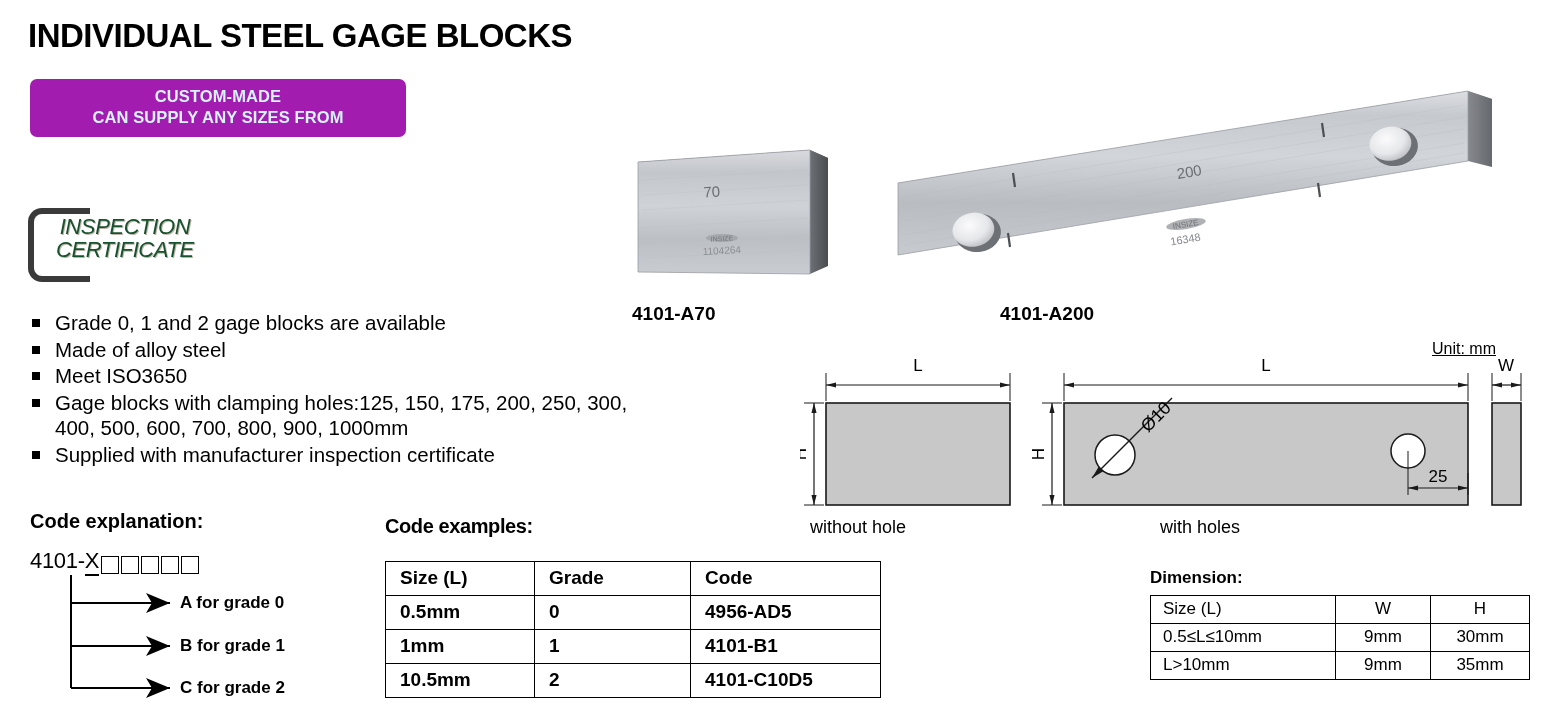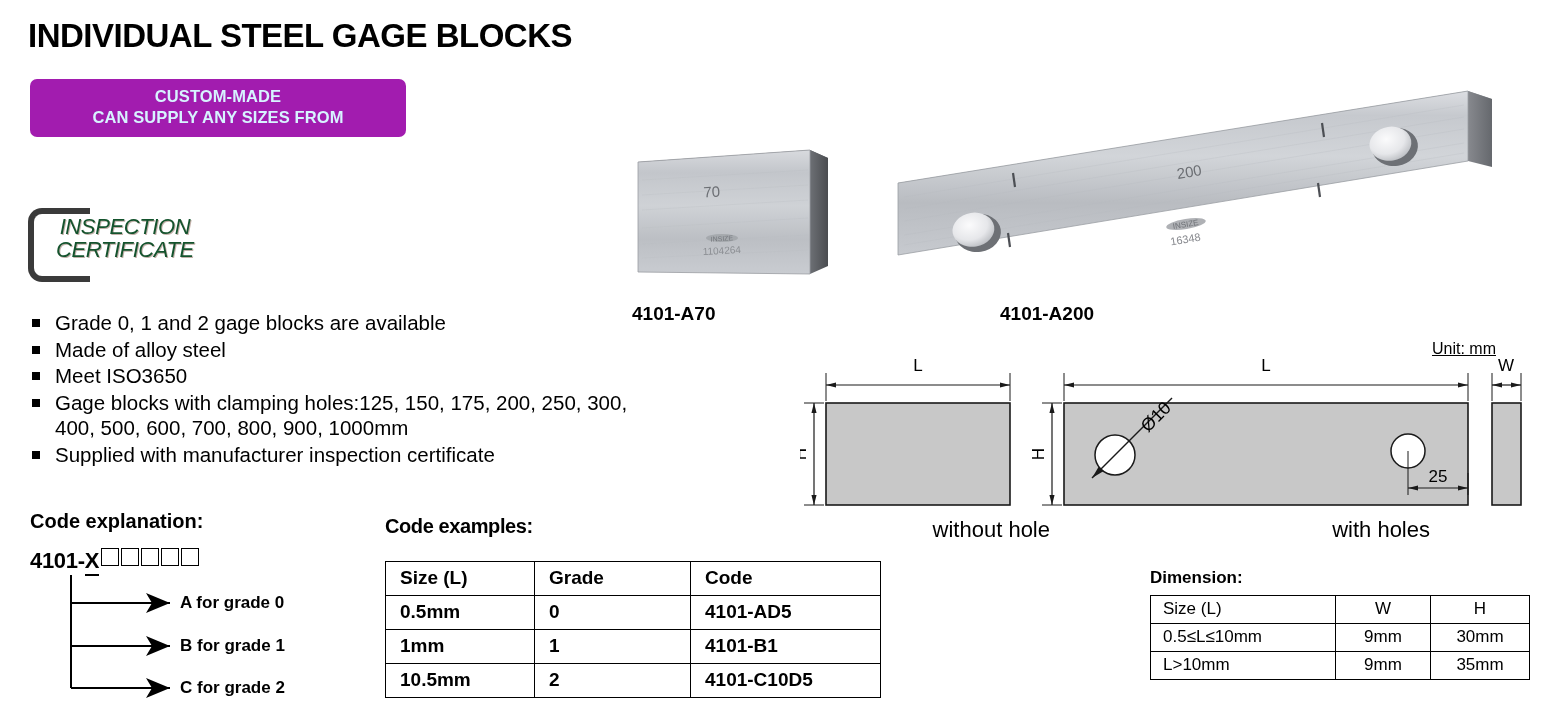--- a/index.html
+++ b/index.html
@@ -115,32 +115,32 @@
     left: 1380px; top: 340px;
     width: 168px;
     text-align: center;
     font-size: 16px;
     text-decoration: underline;
   }
 
   
   #drawings { left: 800px; top: 355px; width: 754px; height: 190px; }
   .draw-caption {
-    font-size: 22px;
-    text-align: right;
+    font-size: 18px;
+    text-align: left;
   }
   #caption-without-hole { left: 810px; top: 517px; width: 240px; }
   #caption-with-holes   { left: 1160px; top: 517px; width: 270px; }
 
   
   #code-explanation-heading { left: 30px; top: 510px; font-size: 20px; font-weight: bold; }
   #code-pattern {
     left: 30px; top: 548px;
-    font-size: 22px; font-weight: bold;
-    display: flex; align-items: flex-start;
+    font-size: 22px; font-weight: normal;
+    display: flex; align-items: flex-end;
   }
   #code-pattern .prefix { letter-spacing: -0.3px; }
   #code-pattern .prefix .x { border-bottom: 2px solid #000; padding-bottom: 1px; }
   #code-pattern .boxes { display: flex; margin-left: 2px; }
   #code-pattern .boxes .b {
     width: 16px; height: 16px;
     border: 1.6px solid #000;
     margin-right: 2px;
   }
   #grade-arrows { left: 30px; top: 575px; width: 340px; height: 125px; }
@@ -420,21 +420,21 @@
       <tr>
         <th>Size (L)</th>
         <th>Grade</th>
         <th>Code</th>
       </tr>
     </thead>
     <tbody>
       <tr>
         <td>0.5mm</td>
         <td>0</td>
-        <td>4101-AD5</td>
+        <td>4956-AD5</td>
       </tr>
       <tr>
         <td>1mm</td>
         <td>1</td>
         <td>4101-B1</td>
       </tr>
       <tr>
         <td>10.5mm</td>
         <td>2</td>
         <td>4101-C10D5</td>

